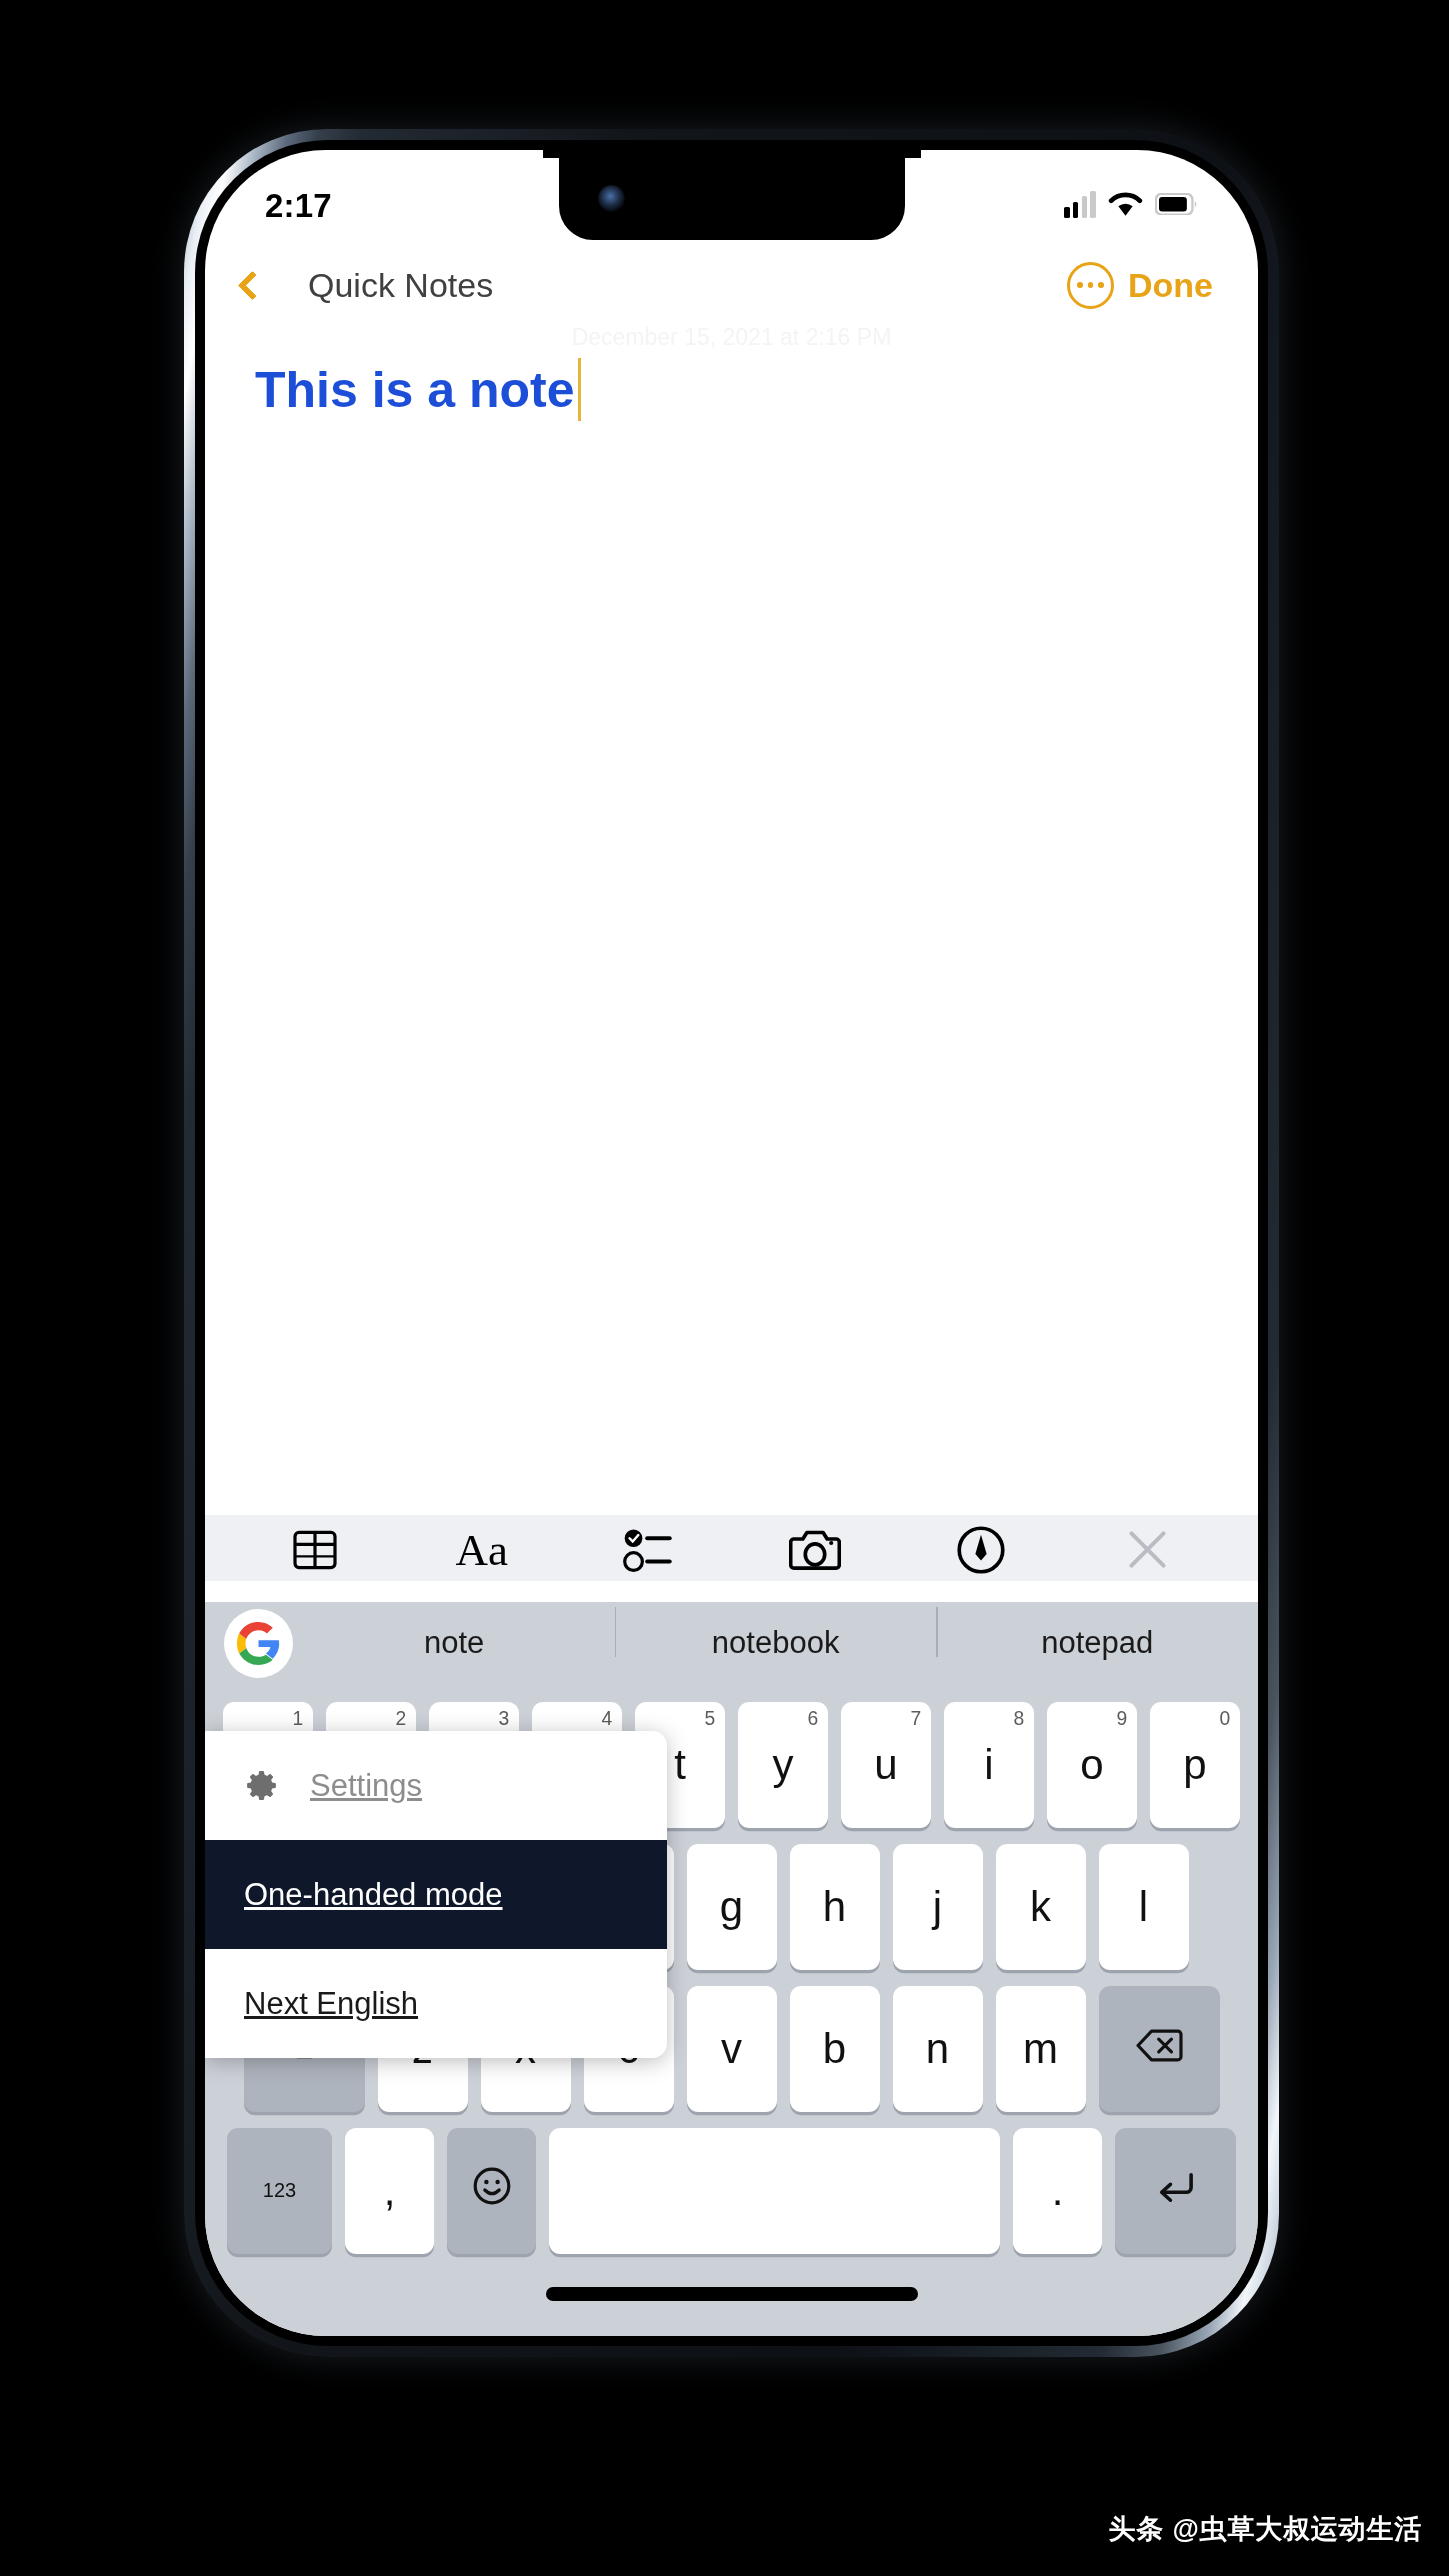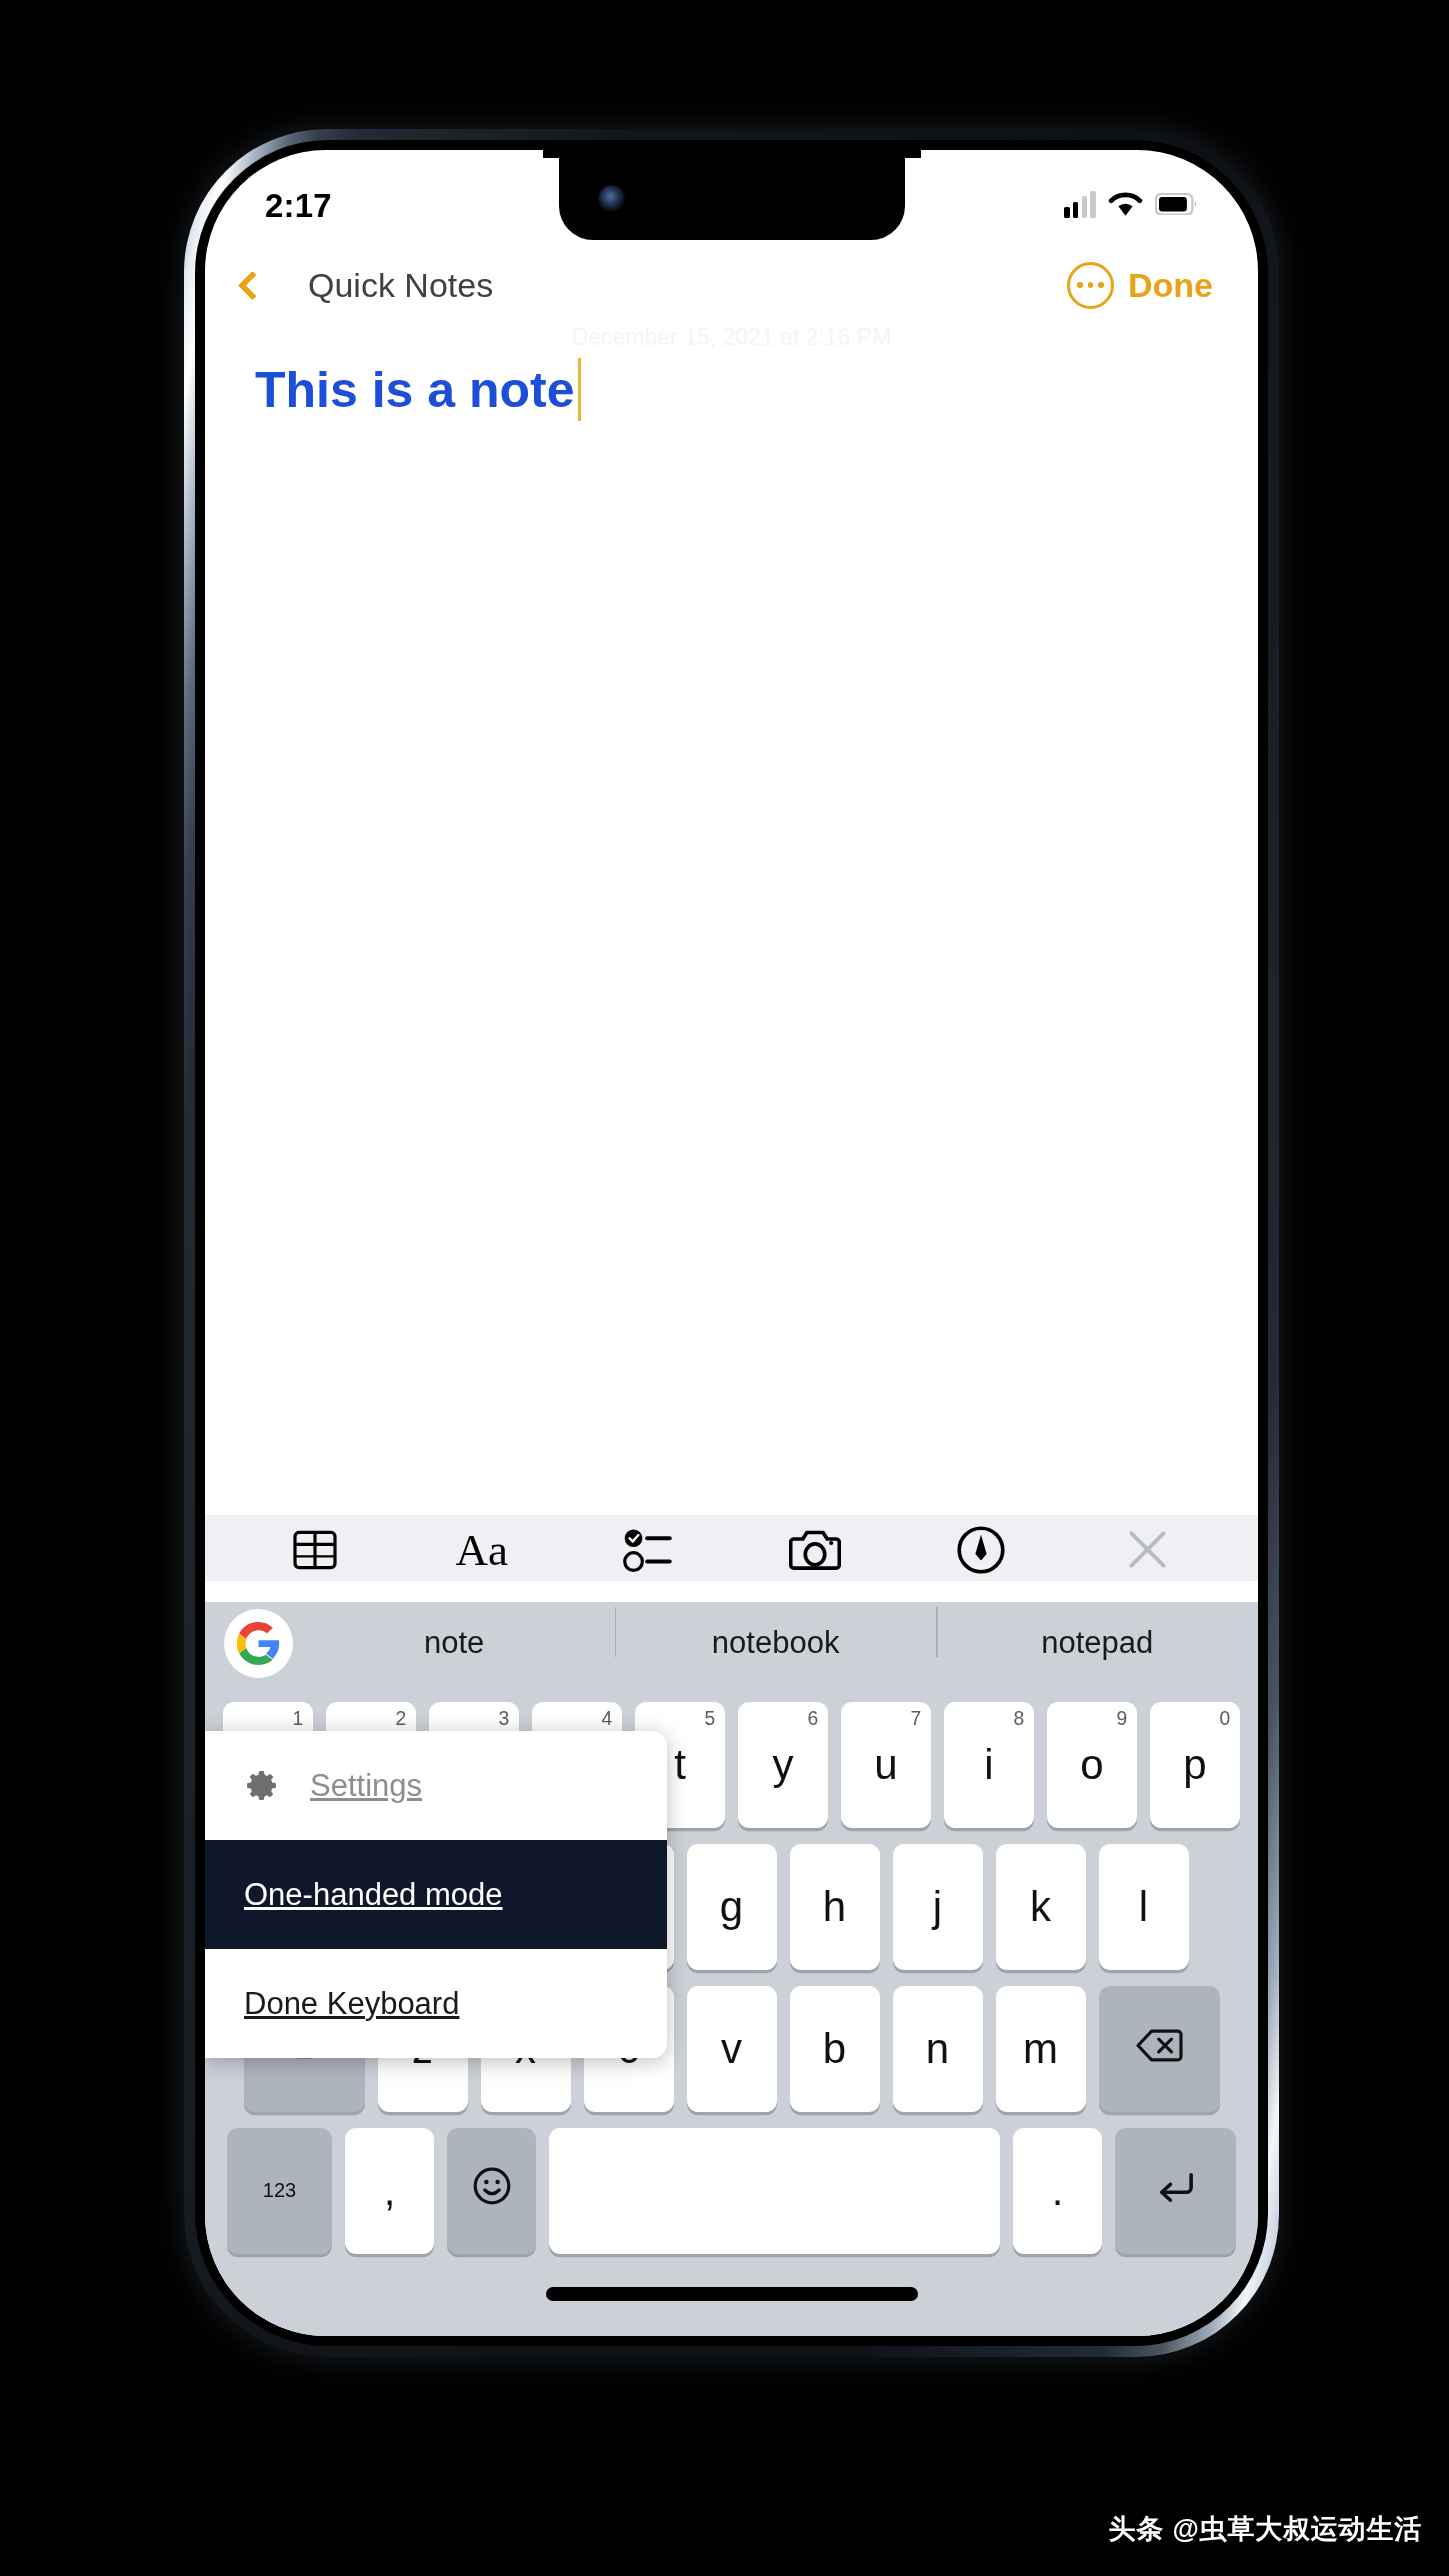--- a/index.html
+++ b/index.html
@@ -464,21 +464,21 @@
             <path fill="#6e6e6e" d="M22 14a8 8 0 1 0 0 16 8 8 0 0 0 0-16zm0 11.5a3.5 3.5 0 1 1 0-7 3.5 3.5 0 0 1 0 7z"></path>
             <path fill="#6e6e6e" d="M39 18.8l-3.6-.6a14 14 0 0 0-1.3-3.1l2.1-3a1.3 1.3 0 0 0-.1-1.7l-2.5-2.5a1.3 1.3 0 0 0-1.7-.1l-3 2.1a14 14 0 0 0-3.1-1.3L25.2 5a1.3 1.3 0 0 0-1.3-1.1h-3.8A1.3 1.3 0 0 0 18.8 5l-.6 3.6a14 14 0 0 0-3.1 1.3l-3-2.1a1.3 1.3 0 0 0-1.7.1L7.9 10.4a1.3 1.3 0 0 0-.1 1.7l2.1 3a14 14 0 0 0-1.3 3.1L5 18.8a1.3 1.3 0 0 0-1.1 1.3v3.8A1.3 1.3 0 0 0 5 25.2l3.6.6a14 14 0 0 0 1.3 3.1l-2.1 3a1.3 1.3 0 0 0 .1 1.7l2.5 2.5a1.3 1.3 0 0 0 1.7.1l3-2.1a14 14 0 0 0 3.1 1.3l.6 3.6a1.3 1.3 0 0 0 1.3 1.1h3.8a1.3 1.3 0 0 0 1.3-1.1l.6-3.6a14 14 0 0 0 3.1-1.3l3 2.1a1.3 1.3 0 0 0 1.7-.1l2.5-2.5a1.3 1.3 0 0 0 .1-1.7l-2.1-3a14 14 0 0 0 1.3-3.1l3.6-.6a1.3 1.3 0 0 0 1.1-1.3v-3.8A1.3 1.3 0 0 0 39 18.8z"></path>
           </svg>
         </span>
         <span>Settings</span>
       </div>
       <div class="menu-item" id="mi-onehanded">
         <span>One-handed mode</span>
       </div>
       <div class="menu-item" id="mi-next">
-        <span>Done Keyboard</span>
+        <span>Next English</span>
       </div>
     </div>
 
     <div id="home-indicator"></div>
   </div>
 </div>
 
 <div id="watermark">头条 @虫草大叔运动生活</div>
 
 

